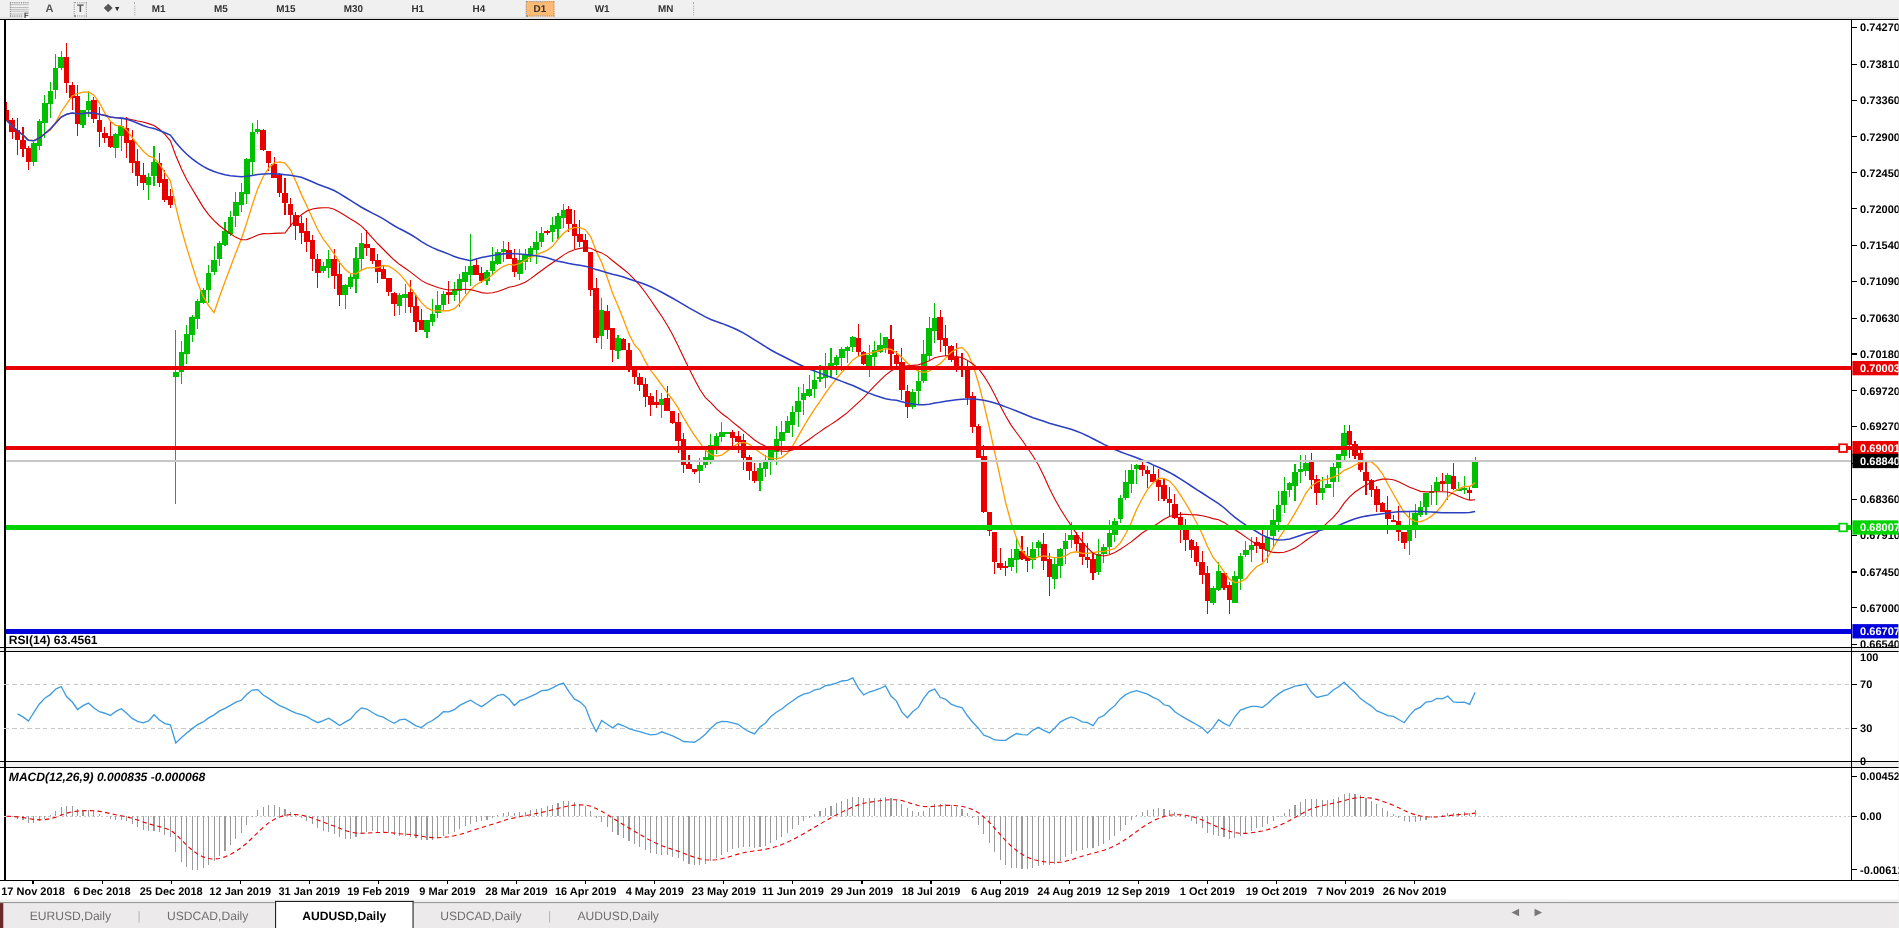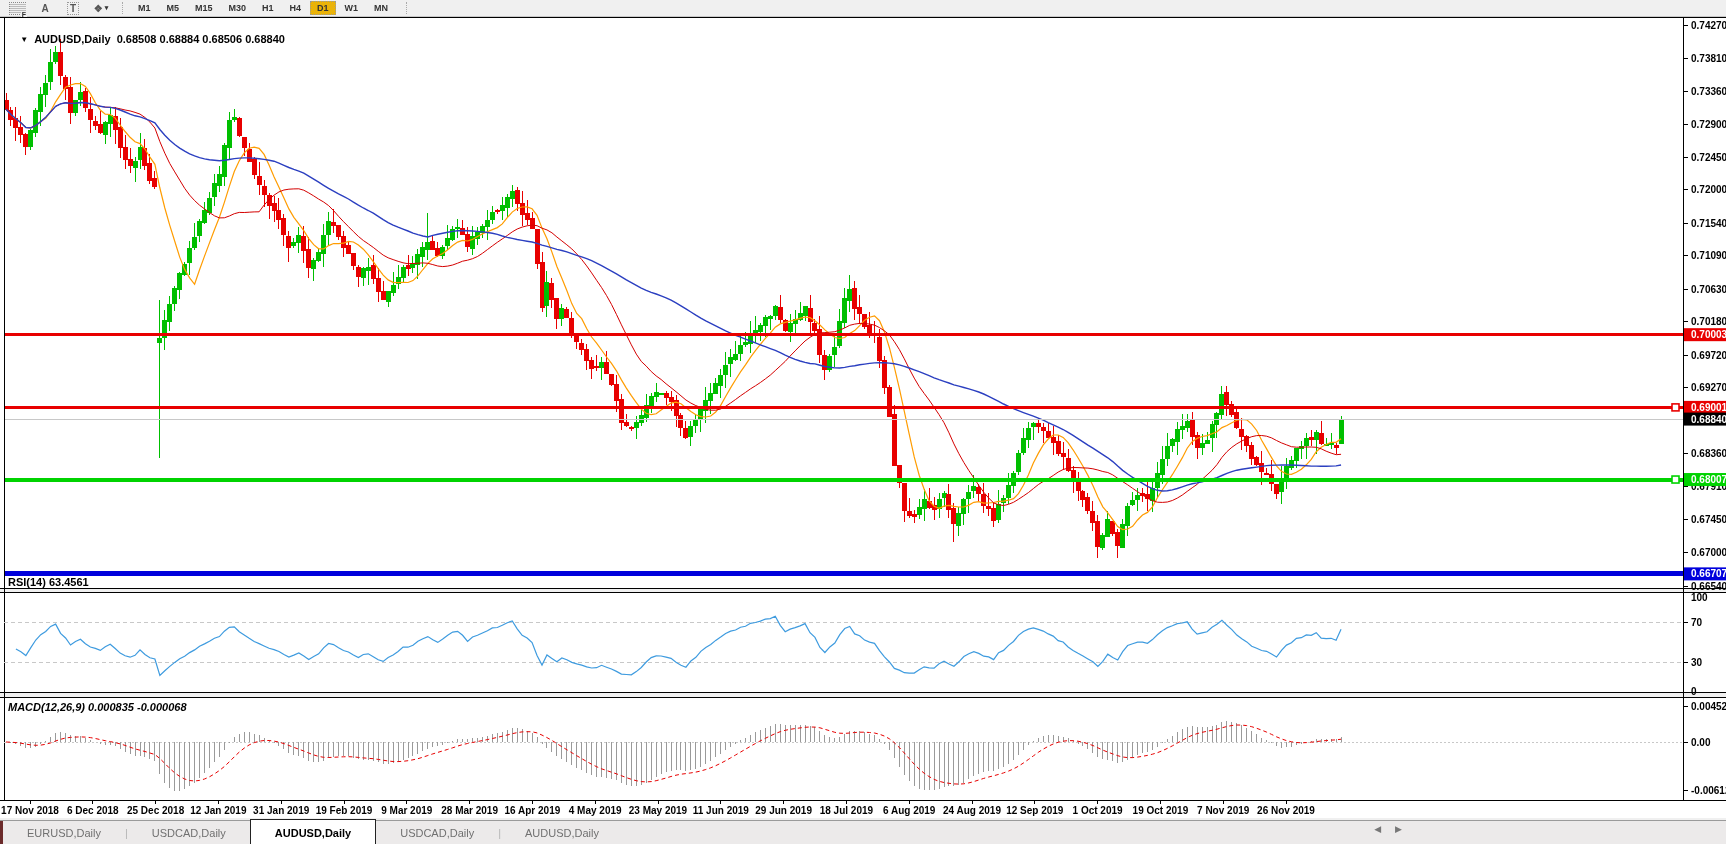--- a/index.html
+++ b/index.html
@@ -8,21 +8,21 @@
   #toolbar{position:absolute;top:0;left:0;width:1726px;height:16px;
     background:#f0f0f0;border-bottom:1px solid #c8c8c8;display:flex;align-items:center;font-size:9px;color:#444;}
   .tool-icon{width:22px;height:14px;display:flex;align-items:center;justify-content:center;
     margin-left:6px;color:#555;font-weight:700;font-size:10px;cursor:default;position:relative;}
   .dotted-box{border:1px dotted #999;padding:0 2px;}
   .grid-icon{width:16px;height:11px;border:1px dotted #888;border-right:none;
     background:repeating-linear-gradient(#f0f0f0 0 1px,#bbb 1px 2px);}
   .grid-f{position:absolute;bottom:-3px;right:1px;font-size:7px;color:#333;background:#f0f0f0;padding:0 1px;}
   .tb-sep{width:1px;height:12px;border-left:1px dotted #aaa;margin:0 6px 0 10px;}
   .tf-btn{padding:1px 6px;margin:0 1px;color:#333;font-weight:700;border:1px solid transparent;cursor:default;}
-  .tf-btn.active{background:#eab308;border:1px dotted #999;}
+  .tf-btn.active{background:#fdba74;border:1px dotted #999;}
   .dd-arrow{font-size:7px;color:#333;margin-left:2px;}
   
   #chart-area{position:absolute;top:17px;left:0;width:1726px;height:604px;background:#fff;}
   #chart-svg{position:absolute;top:0;left:0;}
   .overlay-label{position:absolute;font-size:11px;font-weight:700;color:#000;white-space:pre;}
   #title-label{top:4px;left:8px;}
   #title-label .tri{font-size:8px;margin-right:6px;position:relative;top:-1px;}
   #rsi-label{top:559px;left:8px;}
   #macd-label{top:684px;left:8px;font-style:italic;}
   
@@ -45,21 +45,21 @@
   </div>
   <div class="tool-icon">A</div>
   <div class="tool-icon">
     <span class="dotted-box">T</span>
   </div>
   <div class="tool-icon">
     <span>❖</span>
     <span class="dd-arrow">▾</span>
   </div>
   <div class="tb-sep"></div>
-  <div id="tf-buttons" style="display:flex;">
+  <div id="tf-buttons" style="display:flex;gap:28px;">
       <div class="tf-btn">M1</div>
       <div class="tf-btn">M5</div>
       <div class="tf-btn">M15</div>
       <div class="tf-btn">M30</div>
       <div class="tf-btn">H1</div>
       <div class="tf-btn">H4</div>
       <div class="tf-btn active">D1</div>
       <div class="tf-btn">W1</div>
       <div class="tf-btn">MN</div>
     </div>
@@ -1011,23 +1011,20 @@
         <text x="1097.6" y="797" font-size="10" font-weight="700" fill="#000" text-anchor="middle">1 Oct 2019</text>
         <line x1="1160.3999999999999" y1="783" x2="1160.3999999999999" y2="787" stroke="#000" stroke-width="1" shape-rendering="crispEdges"></line>
         <text x="1160.3999999999999" y="797" font-size="10" font-weight="700" fill="#000" text-anchor="middle">19 Oct 2019</text>
         <line x1="1223.2" y1="783" x2="1223.2" y2="787" stroke="#000" stroke-width="1" shape-rendering="crispEdges"></line>
         <text x="1223.2" y="797" font-size="10" font-weight="700" fill="#000" text-anchor="middle">7 Nov 2019</text>
         <line x1="1286" y1="783" x2="1286" y2="787" stroke="#000" stroke-width="1" shape-rendering="crispEdges"></line>
         <text x="1286" y="797" font-size="10" font-weight="700" fill="#000" text-anchor="middle">26 Nov 2019</text>
       </g>
       <rect x="4" y="0" width="1679" height="571" fill="transparent"></rect>
     </svg>
-  <div id="title-label" class="overlay-label">
-    <span class="tri">▼</span><span>AUDUSD,Daily</span><span>&nbsp;&nbsp;</span><span>0.68508</span><span> </span><span>0.68884</span><span> </span><span>0.68506</span><span> </span><span>0.68840</span>
-  </div>
   <div id="rsi-label" class="overlay-label">RSI(14) 63.4561</div>
   <div id="macd-label" class="overlay-label">MACD(12,26,9) 0.000835 -0.000068</div>
 </div>
 
 <div id="tabbar-wrap">
   <div id="tabbar">
     <div id="tab-left-edge"></div>
   <div class="tab">EURUSD,Daily</div>
       <div class="tab-sep">|</div>
       <div class="tab">USDCAD,Daily</div>

